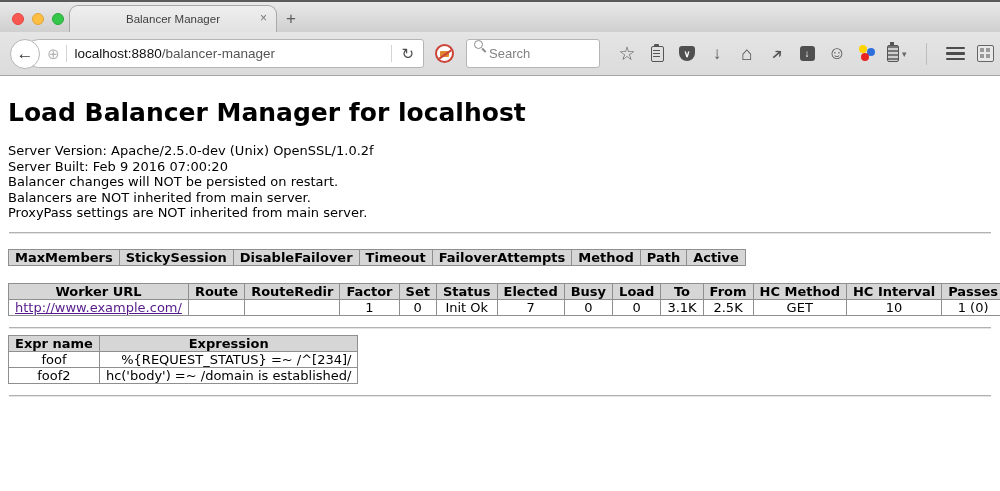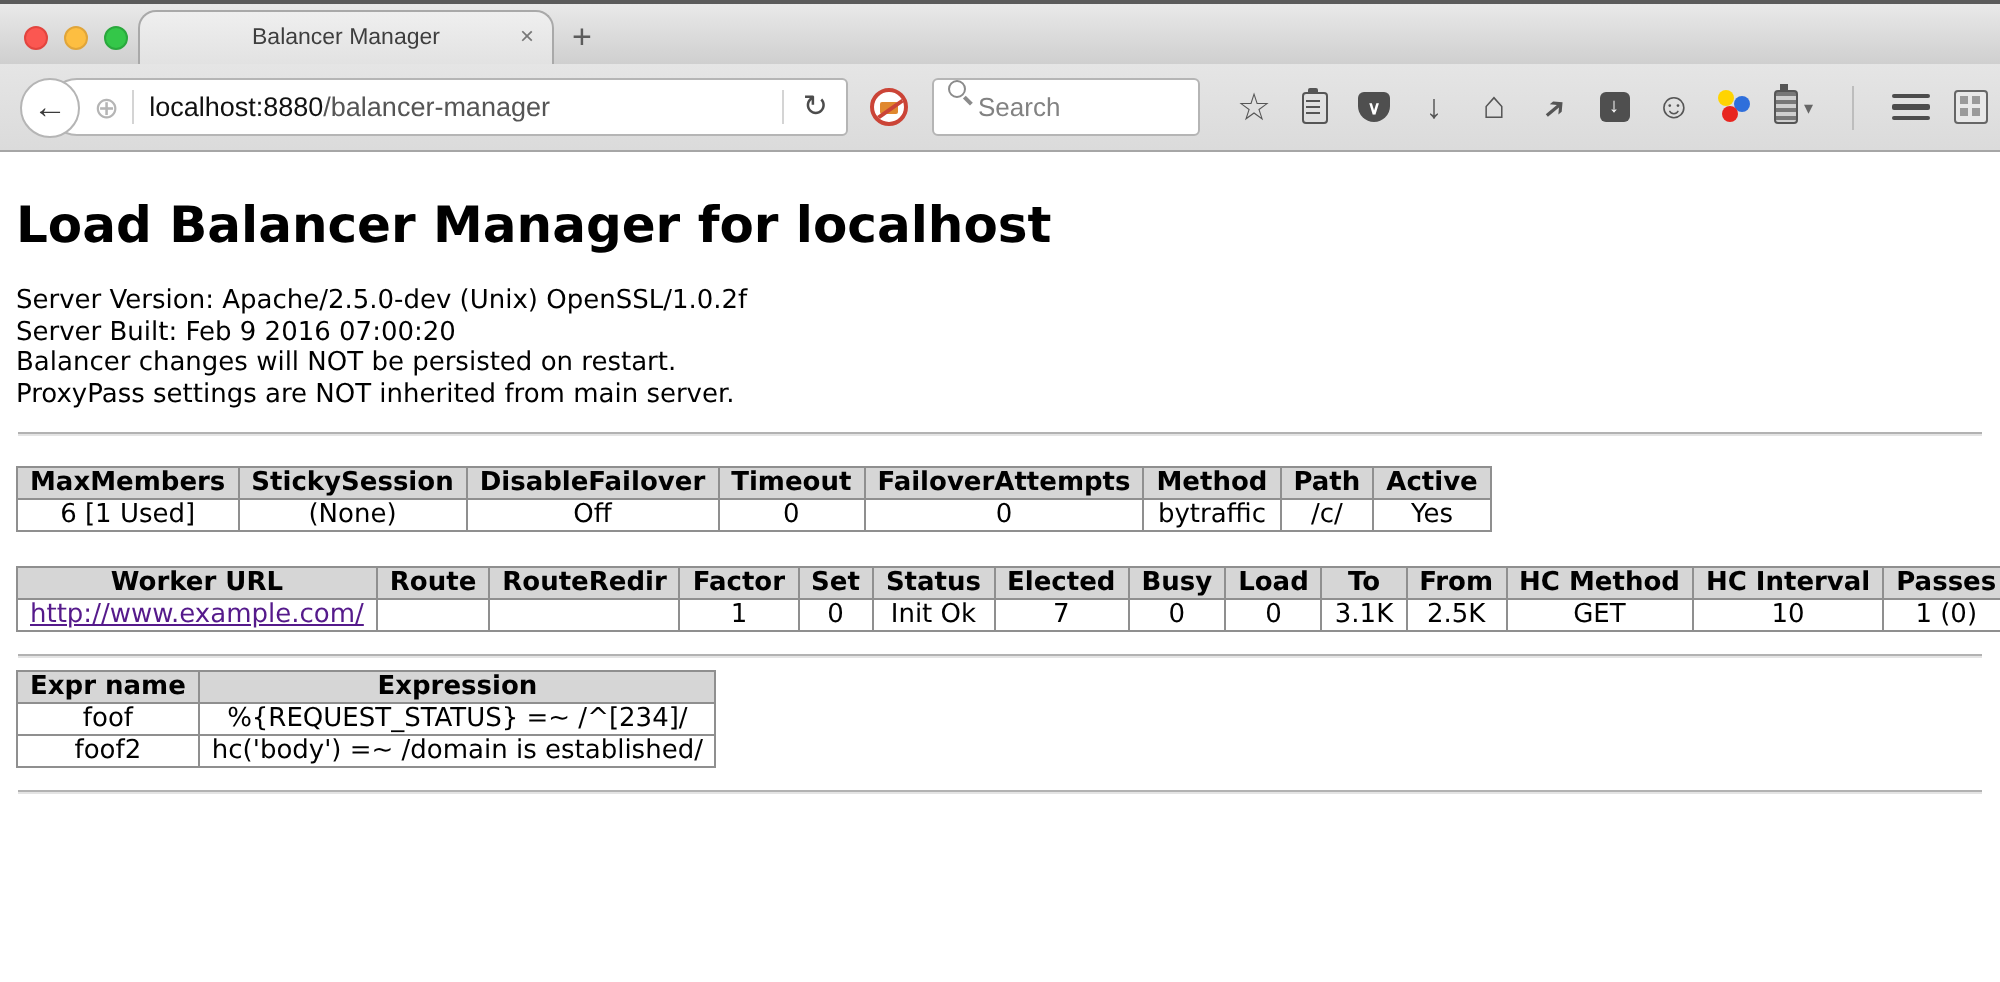--- a/index.html
+++ b/index.html
@@ -123,21 +123,21 @@
   a.plink { color:#551a8b; text-decoration:underline; }
 
   table { border-collapse:collapse; font-size:13px; font-family:"DejaVu Sans","Liberation Sans",sans-serif; }
   th, td { border:1px solid #8f8f8f; padding:0 6px; text-align:center; white-space:nowrap; }
   th { background:#d6d6d6; font-weight:bold; }
   td { background:#fff; }
   .balancer-table { margin-top:15px; }
   .worker-table { margin-top:17px; }
   .worker-table td:first-child { text-align:left; }
   .health-table { margin-top:6px; }
-  .health-table .expr-cell { text-align:center; }
+  .health-table .expr-cell { text-align:right; }
   .empty-cell { min-width:30px; }
 </style>
 </head>
 <body>
 
 <div class="window">
 
   <div class="titlebar">
     <div class="traffic">
       <span class="light-red"></span>
@@ -208,47 +208,38 @@
     </div>
   </div>
 
   <div class="content">
     <h1 class="page-title">Load Balancer Manager for localhost</h1>
 
     <div>
       <div class="info-line">Server Version: Apache/2.5.0-dev (Unix) OpenSSL/1.0.2f</div>
       <div class="info-line">Server Built: Feb 9 2016 07:00:20</div>
       <div class="info-line">Balancer changes will NOT be persisted on restart.</div>
+      <div class="info-line">Balancers are NOT inherited from main server.</div>
       <div class="info-line">ProxyPass settings are NOT inherited from main server.</div>
     </div>
 
     <hr>
 
 
     <table class="balancer-table">
       <tbody>
           <tr>
         <th>MaxMembers</th>
         <th>StickySession</th>
         <th>DisableFailover</th>
         <th>Timeout</th>
         <th>FailoverAttempts</th>
         <th>Method</th>
         <th>Path</th>
         <th>Active</th>
-      </tr>
-      <tr>
-        <td>6 [1 Used]</td>
-        <td>(None)</td>
-        <td>Off</td>
-        <td>0</td>
-        <td>0</td>
-        <td>bytraffic</td>
-        <td>/c/</td>
-        <td>Yes</td>
       </tr>
     </tbody>
       </table>
 
     <table class="worker-table">
       <tbody>
           <tr>
         <th>Worker URL</th>
         <th>Route</th>
         <th>RouteRedir</th>

